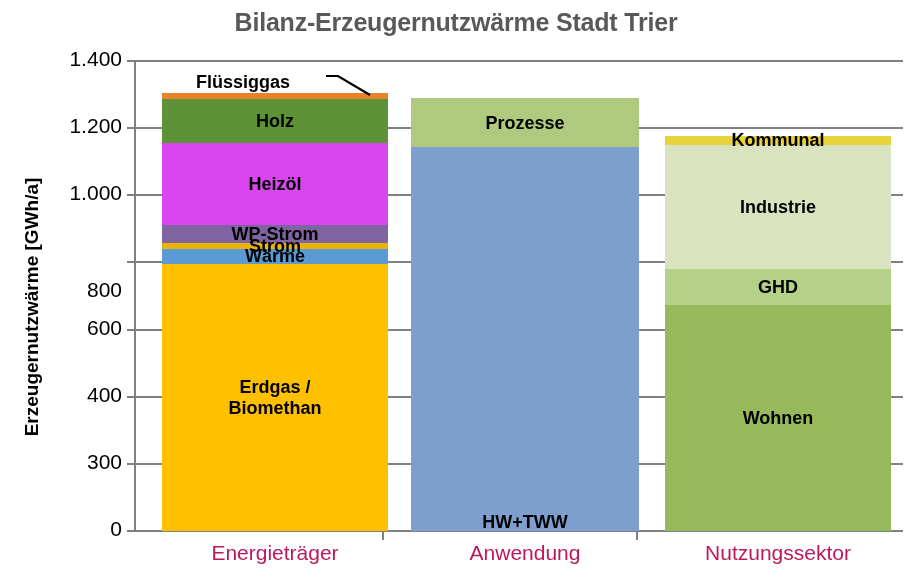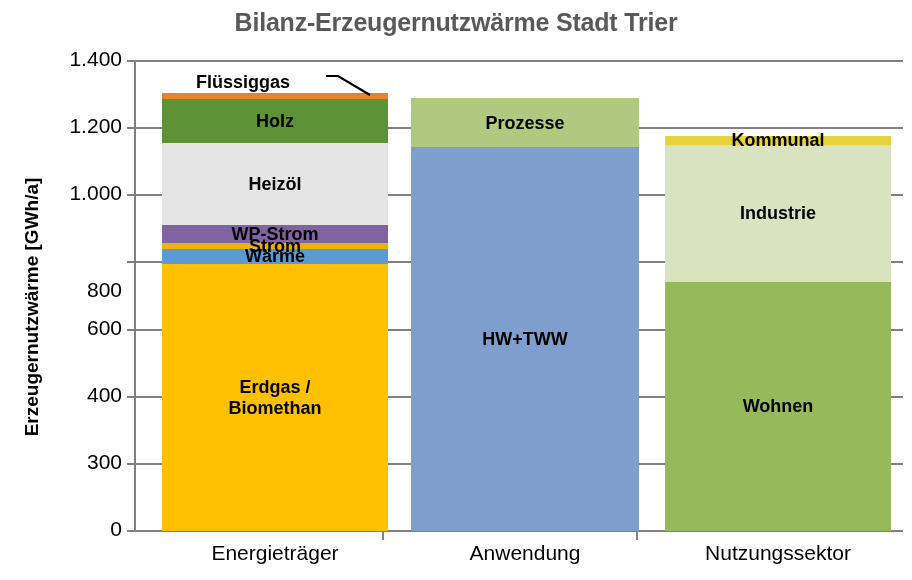--- a/index.html
+++ b/index.html
@@ -105,21 +105,21 @@
     line-height: 1;
     position: relative;
     z-index: 4;
   }
   .seg-label.two-line { text-align: center; line-height: 1.15; }
   
   .cat-label {
     position: absolute;
     top: 541px;
     font-size: 21px;
-    color: #000000;
+    color: #be185d;
     text-align: center;
     white-space: nowrap;
   }
   .cat-tick {
     position: absolute;
     width: 2px; height: 9px;
     background: #808080;
     top: 531px;
   }
   
@@ -185,39 +185,42 @@
         </div>
         <div class="seg" style="height: 15.1071px; background: rgb(91, 155, 213);">
           <span class="seg-label">Wärme</span>
         </div>
         <div class="seg" style="height: 6.04286px; background: #eab308;">
           <span class="seg-label">Strom</span>
         </div>
         <div class="seg" style="height: 17.7929px; background: rgb(128, 100, 162);">
           <span class="seg-label">WP-Strom</span>
         </div>
-        <div class="seg" style="height: 85.6071px; background: #e5e5e5;">
+        <div class="seg" style="height: 85.6071px; background: #d946ef;">
           <span class="seg-label">Heizöl</span>
         </div>
         <div class="seg" style="height: 46px; background: rgb(94, 146, 55);">
           <span class="seg-label">Holz</span>
         </div>
         <div class="seg" style="height: 6.04286px; background: rgb(232, 130, 43);"></div>
       </div>
       <div class="bar" style="left: 276px; width: 228px; height: 438.107px; display: flex; flex-direction: column-reverse;">
-        <div class="seg" style="height: 384px; background: rgb(126, 158, 205);">
+        <div class="seg" style="height: 384px; background: rgb(126, 158, 205); align-items: flex-end;">
           <span class="seg-label">HW+TWW</span>
         </div>
         <div class="seg" style="height: 49.0143px; background: rgb(175, 201, 126);">
           <span class="seg-label">Prozesse</span>
         </div>
       </div>
       <div class="bar" style="left: 530px; width: 226px; height: 438.107px; display: flex; flex-direction: column-reverse;">
         <div class="seg" style="height: 250.779px; background: rgb(150, 186, 91); text-align: center;">
           <span class="seg-label">Wohnen</span>
+        </div>
+        <div class="seg" style="height: 40.2857px; background: rgb(181, 208, 136);">
+          <span class="seg-label">GHD</span>
         </div>
         <div class="seg" style="height: 137.979px; background: rgb(217, 227, 192);">
           <span class="seg-label">Industrie</span>
         </div>
         <div class="seg" style="height: 9.06429px; background: rgb(232, 211, 60); margin-top: 43px;">
           <span class="seg-label">Kommunal</span>
         </div>
       </div>
     </div>
 

